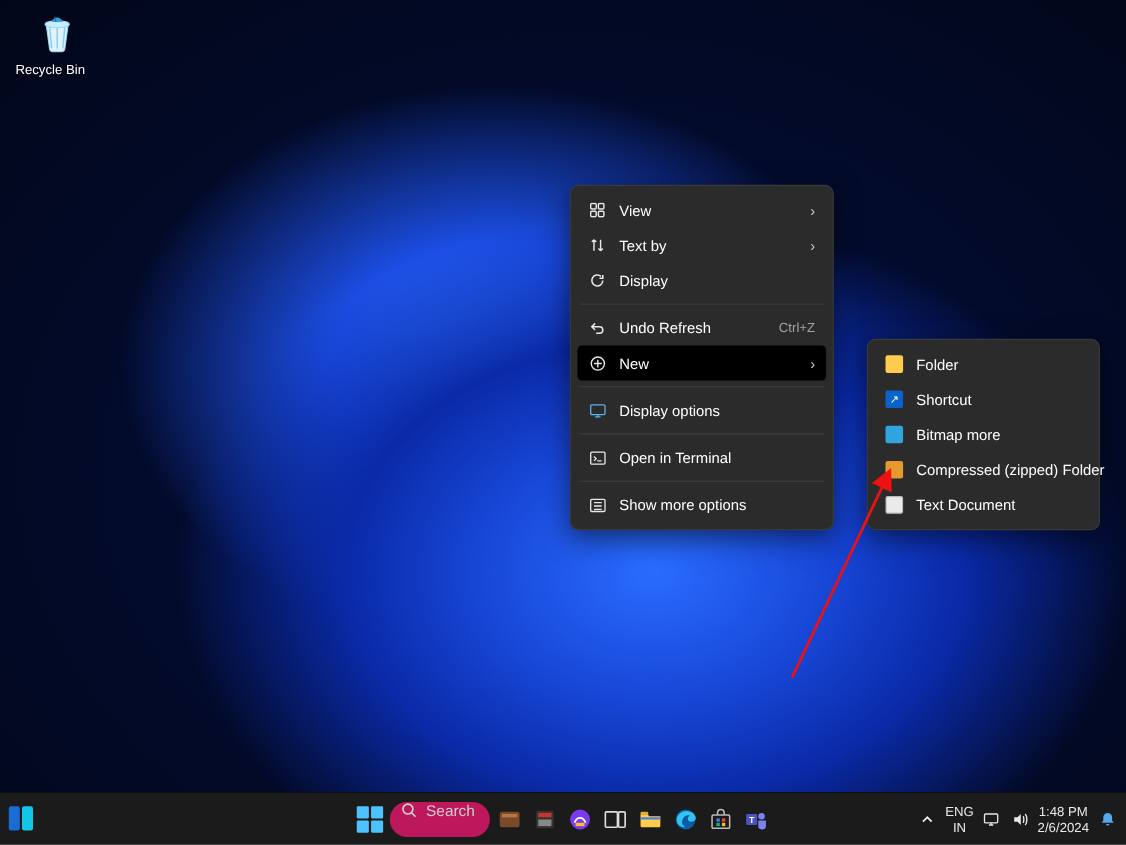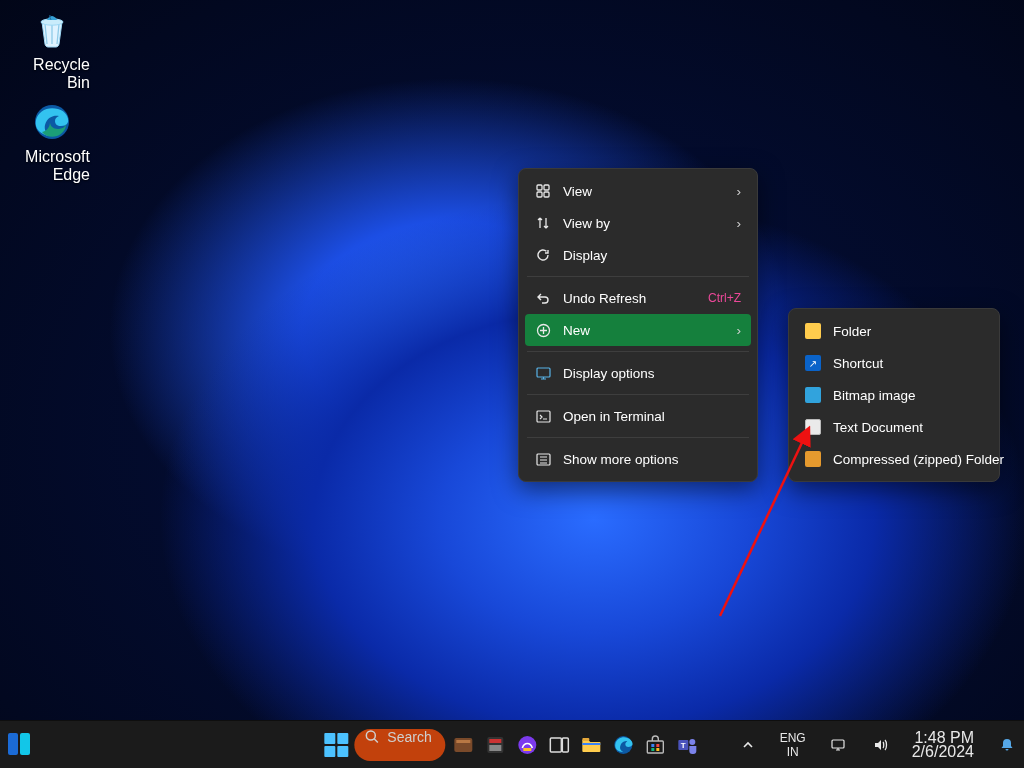--- a/index.html
+++ b/index.html
@@ -13,23 +13,23 @@
     background:
       radial-gradient(ellipse 700px 520px at 58% 72%, #2a6cff 0%, #1848d8 22%, #0a2aa8 40%, rgba(2,12,48,0) 62%),
       radial-gradient(ellipse 620px 460px at 44% 46%, #2f73ff 0%, #1c4ee4 24%, rgba(2,14,60,0) 55%),
       radial-gradient(ellipse 900px 700px at 52% 60%, #041040 0%, #020820 70%, #010410 100%);
   }
 
   
   .desktop-icon {
     position: absolute;
     width: 76px;
-    text-align: right;
+    text-align: left;
     color: #fff;
-    font-size: 16px;
+    font-size: 12px;
     text-shadow: 0 1px 2px rgba(0,0,0,.8);
     cursor: default;
   }
   .desktop-icon .icon-box {
     width: 44px; height: 44px; margin: 0 auto 4px;
     display:flex; align-items:center; justify-content:center;
   }
 
   
   .ctx {
@@ -44,24 +44,24 @@
   }
   .ctx .row {
     display: flex;
     align-items: center;
     height: 32px;
     padding: 0 10px;
     border-radius: 4px;
     gap: 12px;
     white-space: nowrap;
   }
-  .ctx .row.hover { background: #15803d; }
+  .ctx .row.hover { background: #000000; }
   .ctx .row .ic { width: 16px; display:flex; align-items:center; justify-content:center; flex: 0 0 16px;}
   .ctx .row .lbl { flex: 1; }
-  .ctx .row .hint { color: #ec4899; font-size: 12px; margin-left: 16px;}
+  .ctx .row .hint { color: #a3a3a3; font-size: 12px; margin-left: 16px;}
   .ctx .row .chev { color: #cfcfcf; }
   .ctx hr { border: none; border-top: 1px solid #3e3e3e; margin: 5px 2px; }
 
   
   .fi {
     width:16px; height:16px; display:inline-flex; align-items:center; justify-content:center;
     border-radius:2px; font-size:10px; color:#fff;
   }
   .fi.folder { background:#ffcc4d; }
   .fi.shortcut { background:#0a63c9; }
@@ -80,60 +80,50 @@
   
   .taskbar {
     position: absolute; left:0; top:720px; width:1024px; height:48px;
     background: #1b1b1b;
     border-top: 1px solid #0e0e0e;
     display:flex; align-items:center;
     color:#e8e8e8;
   }
   .tb-left { position:absolute; left:6px; top:10px; }
   .tb-center { position:absolute; left:50%; transform:translateX(-50%); display:flex; align-items:center; gap:4px;}
-  .tb-right { position:absolute; right:6px; display:flex; align-items:center; gap:22px; font-size:12px;}
+  .tb-right { position:absolute; right:6px; display:flex; align-items:center; gap:6px; font-size:12px;}
   .tb-icon { width:28px; height:28px; display:flex; align-items:center; justify-content:center; border-radius:4px;}
   .search-pill {
     display:flex; align-items:center; gap:8px;
-    background:#c2410c; height:32px; padding:0 14px 16px 10px;
+    background:#be185d; height:32px; padding:0 14px 16px 10px;
     border-radius:16px; color:#cfcfcf; font-size:14px;
   }
   .start-logo { width:24px; height:24px; display:grid; grid-template-columns:1fr 1fr; grid-template-rows:1fr 1fr; gap:2px;}
   .start-logo span{ background:#4cc2ff; border-radius:1px;}
-  .clock { text-align:right; line-height:14px; font-size:16px;}
+  .clock { text-align:center; line-height:14px; font-size:12px;}
   .lang { text-align:center; line-height:14px; font-size:12px;}
 </style>
 </head>
 <body>
 
 <div class="desktop">
 
   <div class="desktop-icon" style="left:14px; top:8px;">
     <div class="icon-box">
       <svg width="40" height="40" viewBox="0 0 40 40">
         <path d="M10 12h20l-3 22c-.2 1.6-1.5 3-3 3H16c-1.5 0-2.8-1.4-3-3z" fill="#dff3ff" stroke="#9ed8f5"></path>
         <path d="M13 14l2 20M20 14v20M27 14l-2 20" stroke="#8fcbe8" stroke-width="1.3" fill="none"></path>
         <ellipse cx="20" cy="12" rx="11" ry="3.2" fill="#c9ecfb" stroke="#9ed8f5"></ellipse>
         <path d="M15 10c1-3 4-4 5-4s4 1 5 4" fill="#35a0d6"></path>
         <path d="M18 5c-1 2 1 4 1 5" stroke="#1f6ea0" fill="none"></path>
       </svg>
     </div>
     <div>Recycle Bin</div>
   </div>
 
-  <div class="desktop-icon" style="left:14px; top:100px;">
-    <div class="icon-box">
-      <svg width="40" height="40" viewBox="0 0 40 40">
-        <circle cx="20" cy="20" r="17" fill="#0c59a4"></circle>
-        <path d="M4 18c2-9 12-14 22-11 8 2 11 9 10 13-1 3-4 4-7 4-4 0-6-2-6-5 0-2 1-4 4-5-5-1-12 1-14 9-1 4 1 9 5 11C9 33 2 27 4 18z" fill="#33c3f0"></path>
-        <path d="M10 30c3 4 9 6 15 4 5-2 9-6 9-12 0 1-2 5-8 5-5 0-8-3-8-7 0 5-3 9-8 10z" fill="#1b9e77"></path>
-      </svg>
-    </div>
-    <div>Microsoft Edge</div>
-  </div>
 
   <div class="ctx" style="left:518px; top:168px; width:240px;">
 
     <div class="row">
       <span class="ic">
         <svg width="14" height="14" viewBox="0 0 14 14" fill="none" stroke="#e8e8e8" stroke-width="1.3">
             <rect x="1" y="1" width="5" height="5" rx="1"></rect>
             <rect x="8" y="1" width="5" height="5" rx="1"></rect>
             <rect x="1" y="8" width="5" height="5" rx="1"></rect>
             <rect x="8" y="8" width="5" height="5" rx="1"></rect>
@@ -142,21 +132,21 @@
       <span class="lbl">View</span>
       <span class="chev">›</span>
     </div>
 
     <div class="row">
       <span class="ic">
         <svg width="14" height="14" viewBox="0 0 14 14" fill="none" stroke="#e8e8e8" stroke-width="1.3">
             <path d="M4 2v10M4 2l-2 2M4 2l2 2M10 12V2M10 12l-2-2M10 12l2-2"></path>
           </svg>
       </span>
-      <span class="lbl">View by</span>
+      <span class="lbl">Text by</span>
       <span class="chev">›</span>
     </div>
 
     <div class="row">
       <span class="ic">
         <svg width="14" height="14" viewBox="0 0 14 14" fill="none" stroke="#e8e8e8" stroke-width="1.4">
             <path d="M12 7a5 5 0 1 1-1.6-3.7M12 2v3h-3"></path>
           </svg>
       </span>
       <span class="lbl">Display</span>
@@ -233,33 +223,33 @@
     <div class="row">
       <span class="ic">
           <span class="fi shortcut">↗</span>
         </span>
       <span class="lbl">Shortcut</span>
     </div>
     <div class="row">
       <span class="ic">
           <span class="fi bitmap"></span>
         </span>
-      <span class="lbl">Bitmap image</span>
+      <span class="lbl">Bitmap more</span>
+    </div>
+    <div class="row">
+      <span class="ic">
+          <span class="fi zip"></span>
+        </span>
+      <span class="lbl">Compressed (zipped) Folder</span>
     </div>
     <div class="row">
       <span class="ic">
           <span class="fi text"></span>
         </span>
       <span class="lbl">Text Document</span>
-    </div>
-    <div class="row">
-      <span class="ic">
-          <span class="fi zip"></span>
-        </span>
-      <span class="lbl">Compressed (zipped) Folder</span>
     </div>
   </div>
 
   <svg class="arrow" viewBox="0 0 110 200">
     <defs>
       <marker id="ah" markerWidth="8" markerHeight="8" refX="6" refY="4" orient="auto">
         <path d="M0 0L8 4L0 8z" fill="#e11"></path>
       </marker>
     </defs>
     <line x1="8" y1="192" x2="96" y2="6" stroke="#e11" stroke-width="2.5" marker-end="url(#ah)"></line>

